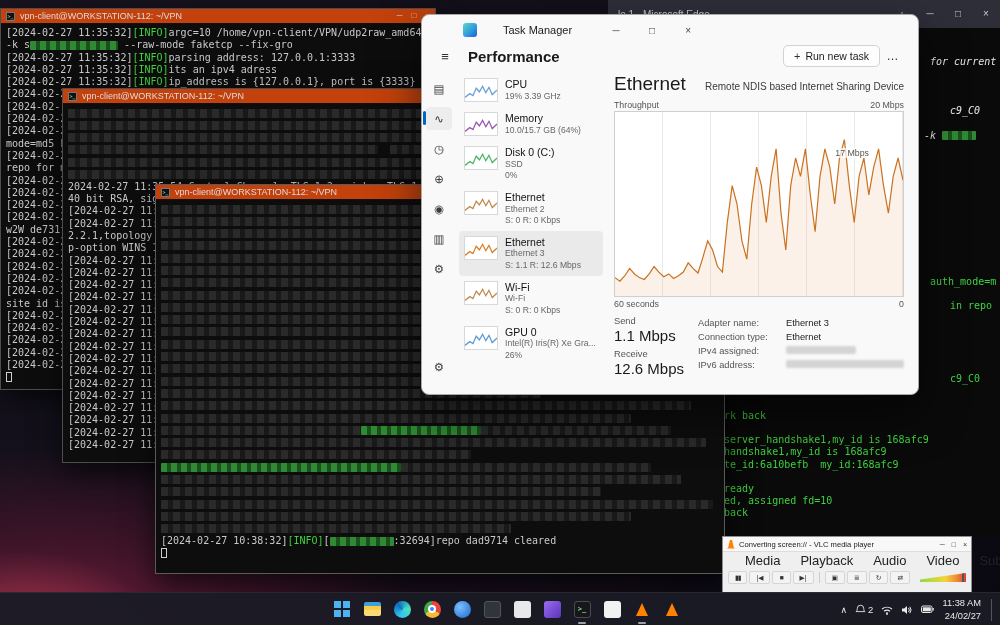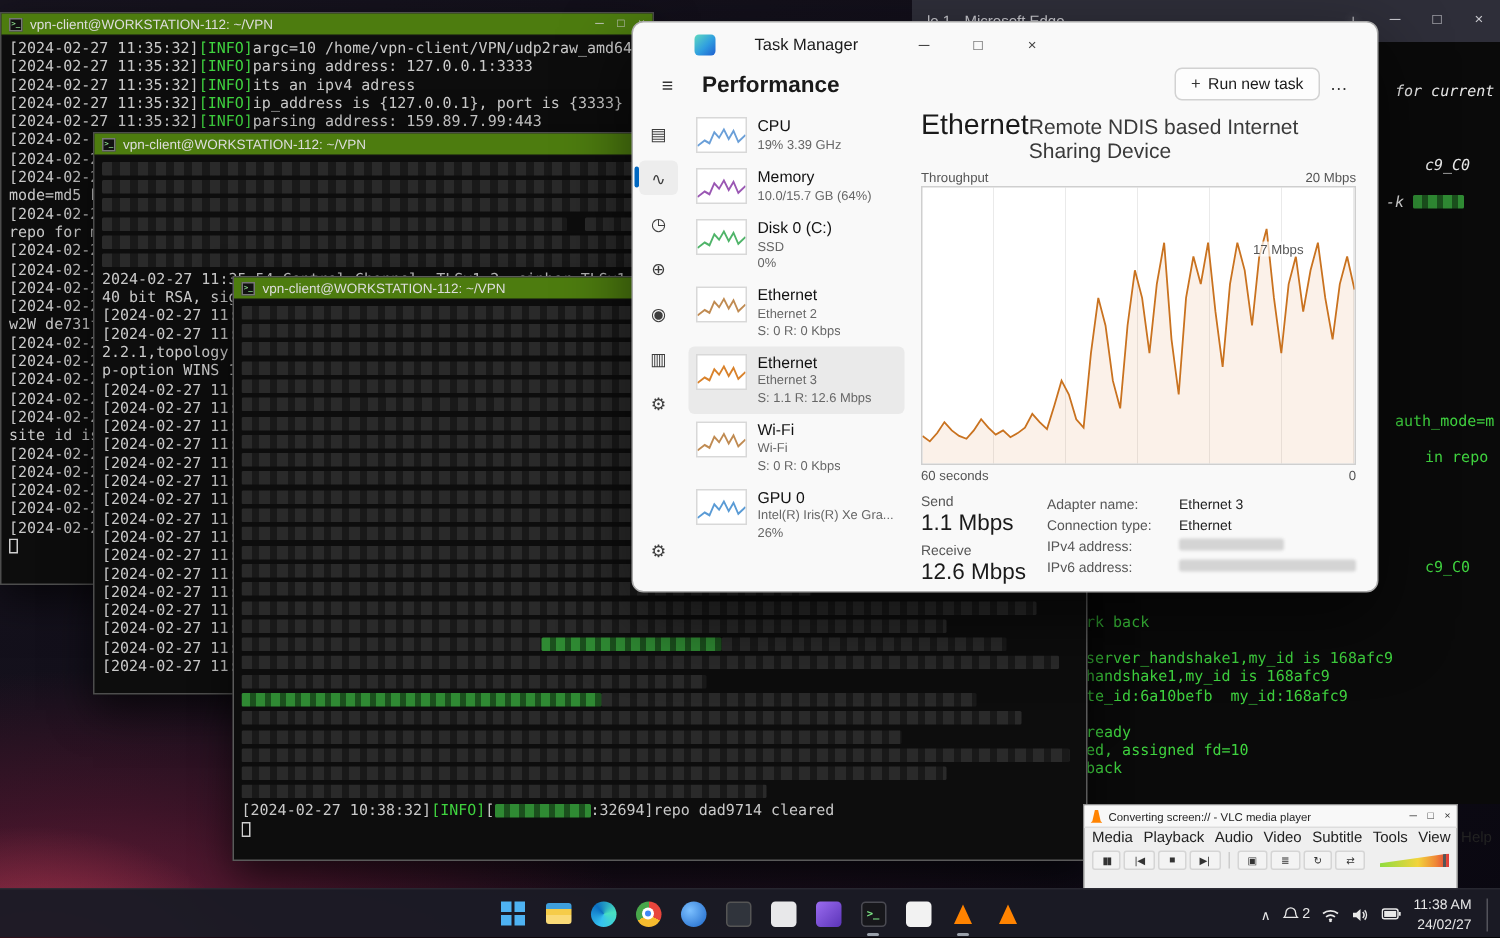--- a/index.html
+++ b/index.html
@@ -9,21 +9,21 @@
       radial-gradient(230px 150px at 2% 103%, rgba(225,75,95,.6), transparent 62%),
       radial-gradient(520px 300px at 6% 106%, #7e2140 0%, rgba(110,25,55,.45) 42%, transparent 72%),
       radial-gradient(700px 260px at 45% 115%, rgba(120,30,60,.35), transparent 65%),
       linear-gradient(135deg,#17141f 0%,#100d18 55%,#0a0811 100%);
     font-family:"Liberation Sans",sans-serif;}
   
   .term{position:absolute;background:#0d0d0d;border:1px solid #4d4d4d;box-shadow:0 10px 26px rgba(0,0,0,.6);}
   .t1{left:0;top:8px;width:436px;height:382px;z-index:2;}
   .t2{left:62px;top:88px;width:660px;height:375px;z-index:3;}
   .t3{left:155px;top:184px;width:570px;height:390px;z-index:4;border-color:#5a5a5a;}
-  .ttl{height:15px;background:#4d7c0f;border-bottom:1px solid #111;display:flex;align-items:center;gap:5px;padding:0 5px;font-size:9px;color:#ddd;}
+  .ttl{height:15px;background:#c2410c;border-bottom:1px solid #111;display:flex;align-items:center;gap:5px;padding:0 5px;font-size:9px;color:#ddd;}
   .ticon{width:9px;height:9px;background:#111;border:1px solid #777;font:bold 5px "DejaVu Sans Mono",monospace;color:#8fe08f;display:flex;align-items:center;justify-content:center;}
   .ticon::before{content:">_";}
   .tctl{margin-left:auto;display:flex;gap:9px;color:#cfcfcf;font-size:8px;line-height:1;}
   .tctl i{font-style:normal;}
   .wc-min::before{content:"─";} .wc-max::before{content:"□";} .wc-cls::before{content:"×";}
   .tbody{padding:3px 5px;font:10px "DejaVu Sans Mono",monospace;line-height:12.3px;color:#c9c9c9;overflow:hidden;height:calc(100% - 16px);}
   .tline{white-space:pre;height:12.3px;overflow:hidden;}
   .g{color:#3fd23f;}
   .w{color:#e8e8e8;font-style:italic;}
   .blk{display:inline-block;height:9px;vertical-align:middle;border-radius:1px;
@@ -69,21 +69,21 @@
   .sitem{display:flex;gap:7px;padding:5px 5px;border-radius:4px;align-items:flex-start;}
   .sitem.sel{background:#eaeaea;}
   .thumb{width:34px;height:24px;border:1px solid #d8d8d8;background:#fff;flex:none;}
   .thumb svg{display:block;width:100%;height:100%;}
   .meta{min-width:0;}
   .meta b{display:block;font-size:10.5px;font-weight:400;color:#111;line-height:1.2;}
   .meta i{display:block;font-style:normal;font-size:8.6px;color:#666;line-height:1.3;white-space:nowrap;overflow:hidden;}
   .tm-main{flex:1;padding:0 14px 0 8px;min-width:0;}
   .tm-main-head{display:flex;align-items:baseline;}
   .tm-main-head h2{font-size:19px;font-weight:400;margin:0;}
-  .tm-sub{margin-left:auto;font-size:14px;color:#3a3a3a;}
+  .tm-sub{margin-left:auto;font-size:10px;color:#3a3a3a;}
   .tput-row{display:flex;font-size:8.8px;color:#555;margin:5px 0 1px 0;}
   .tput-row .right{margin-left:auto;}
   .graph{position:relative;height:186px;border:1px solid #cfcfcf;background:#fff;
          background-image:repeating-linear-gradient(90deg,transparent 0 47px,#eaeaea 47px 48px);}
   .graph svg{position:absolute;inset:0;width:100%;height:100%;}
   .peak-label{position:absolute;right:34px;top:36px;font-size:8.8px;color:#555;background:rgba(255,255,255,.7);}
   .graph-x{display:flex;font-size:8.8px;color:#555;margin-top:2px;}
   .graph-x .right{margin-left:auto;}
   .tm-stats{display:flex;margin-top:7px;}
   .sr-left{width:128px;}
@@ -91,21 +91,21 @@
   .stat-val{font-size:15px;color:#1a1a1a;margin:1px 0 5px 0;}
   .sr-right{font-size:9.3px;color:#555;display:grid;grid-template-columns:88px auto;row-gap:4px;align-content:start;padding-top:2px;}
   .sr-right .v{color:#222;}
   .redact{display:inline-block;height:8px;background:#d4d4d4;border-radius:2px;filter:blur(1px);}
   .r70{width:70px;} .r120{width:118px;}
   
   .vlc{position:absolute;left:722px;top:536px;width:250px;height:57px;background:#efefef;border:1px solid #8f8f8f;z-index:7;color:#222;}
   .vlc-title{height:15px;background:#f8f8f8;display:flex;align-items:center;gap:4px;padding:0 4px;font-size:7.6px;border-bottom:1px solid #ddd;white-space:nowrap;overflow:hidden;}
   .vcone-s{width:8px;height:9px;flex:none;background:#ff8300;clip-path:polygon(38% 0,62% 0,85% 88%,100% 100%,0 100%,15% 88%);}
   .vlc-wc{margin-left:auto;display:flex;gap:7px;font-size:7px;color:#333;}
-  .vlc-menu{display:flex;gap:7px;font-size:10px;padding:1px 5px;color:#222;}
+  .vlc-menu{display:flex;gap:20px;font-size:13px;padding:1px 22px;color:#222;}
   .vlc-seek{display:flex;align-items:center;gap:4px;padding:1px 5px;font-size:7.4px;color:#333;}
   .seekbar{flex:1;height:4px;background:#d9d9d9;border-radius:2px;position:relative;}
   .seekfill{position:absolute;left:0;top:0;bottom:0;width:9%;background:#ff6a00;border-radius:2px;}
   .vlc-ctrl{display:flex;align-items:center;gap:2px;padding:2px 5px 0 5px;}
   .vbtn{min-width:15px;height:13px;display:flex;align-items:center;justify-content:center;font-size:6.8px;color:#333;border:1px solid #d5d5d5;background:#f3f3f3;border-radius:2px;}
   .vbtn-pause::before{content:"▮▮";letter-spacing:-1px;} .vbtn-previous::before{content:"|◀";}
   .vbtn-stop::before{content:"■";} .vbtn-next::before{content:"▶|";}
   .vbtn-fullscreen::before{content:"▣";} .vbtn-playlist::before{content:"≣";}
   .vbtn-loop::before{content:"↻";} .vbtn-random::before{content:"⇄";}
   .vsep{width:1px;height:11px;background:#ccc;margin:0 3px;}
@@ -203,20 +203,21 @@
       <span class="ticon"></span>
       <span>vpn-client@WORKSTATION-112: ~/VPN</span>
       <span class="tctl">
           <i class="wc-min"></i>
           <i class="wc-max"></i>
           <i class="wc-cls"></i>
         </span>
     </div>
     <div class="tbody">
         <div class="tline"><span>[2024-02-27 11:35:32]</span><span class="g">[INFO]</span><span>argc=10 /home/vpn-client/VPN/udp2raw_amd64 -c -l127.0</span></div>
+        <div class="tline"><span>-k s</span><span class="blk gb" style="width: 88px;"></span><span> --raw-mode faketcp --fix-gro</span></div>
         <div class="tline"><span>[2024-02-27 11:35:32]</span><span class="g">[INFO]</span><span>parsing address: 127.0.0.1:3333</span></div>
         <div class="tline"><span>[2024-02-27 11:35:32]</span><span class="g">[INFO]</span><span>its an ipv4 adress</span></div>
         <div class="tline"><span>[2024-02-27 11:35:32]</span><span class="g">[INFO]</span><span>ip_address is {127.0.0.1}, port is {3333}</span></div>
         <div class="tline"><span>[2024-02-27 11:35:32]</span><span class="g">[INFO]</span><span>parsing address: 159.89.7.99:443</span></div>
         <div class="tline"><span>[2024-02-</span></div>
         <div class="tline"><span>[2024-02-2</span></div>
         <div class="tline"><span>[2024-02-2</span></div>
         <div class="tline"><span>mode=md5 key</span></div>
         <div class="tline"><span>[2024-02-2</span></div>
         <div class="tline"><span>repo for mor</span></div>
@@ -461,21 +462,21 @@
             <div class="stat-lbl">Send</div>
             <div class="stat-val">1.1 Mbps</div>
             <div class="stat-lbl">Receive</div>
             <div class="stat-val">12.6 Mbps</div>
           </div>
           <div class="sr-right">
             <span>Adapter name:</span>
             <span class="v">Ethernet 3</span>
             <span>Connection type:</span>
             <span class="v">Ethernet</span>
-            <span>IPv4 address:</span>
+            <span>IPv4 assigned:</span>
             <span><i class="redact r70"></i></span>
             <span>IPv6 address:</span>
             <span><i class="redact r120"></i></span>
           </div>
         </div>
       </div>
     </div>
   </div>
 
   <div class="vlc">

